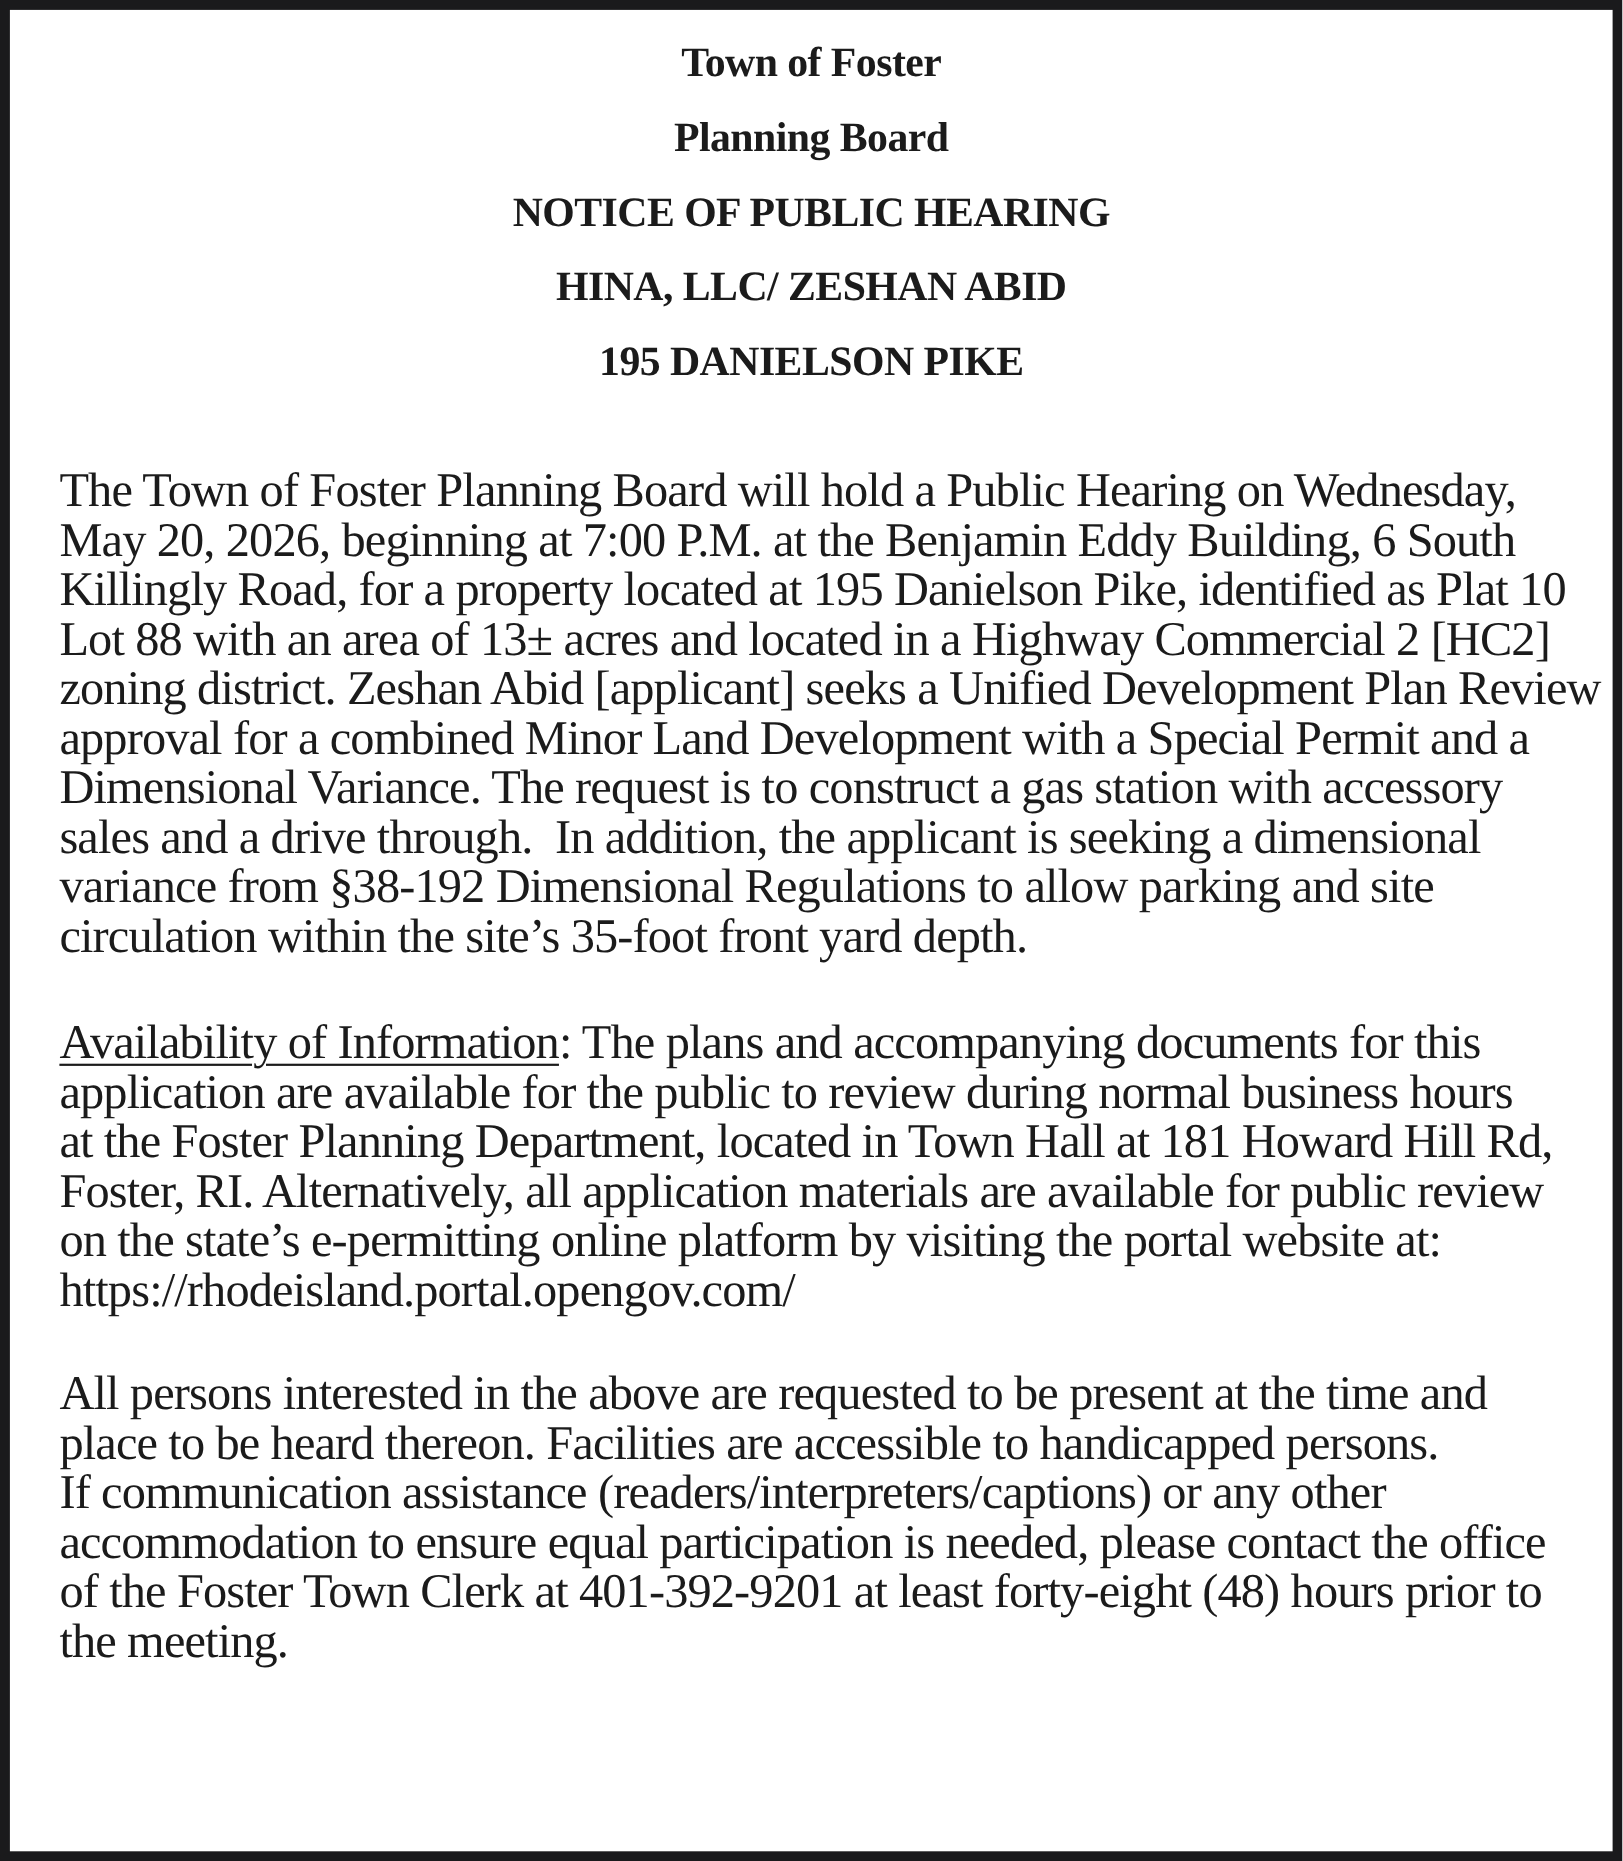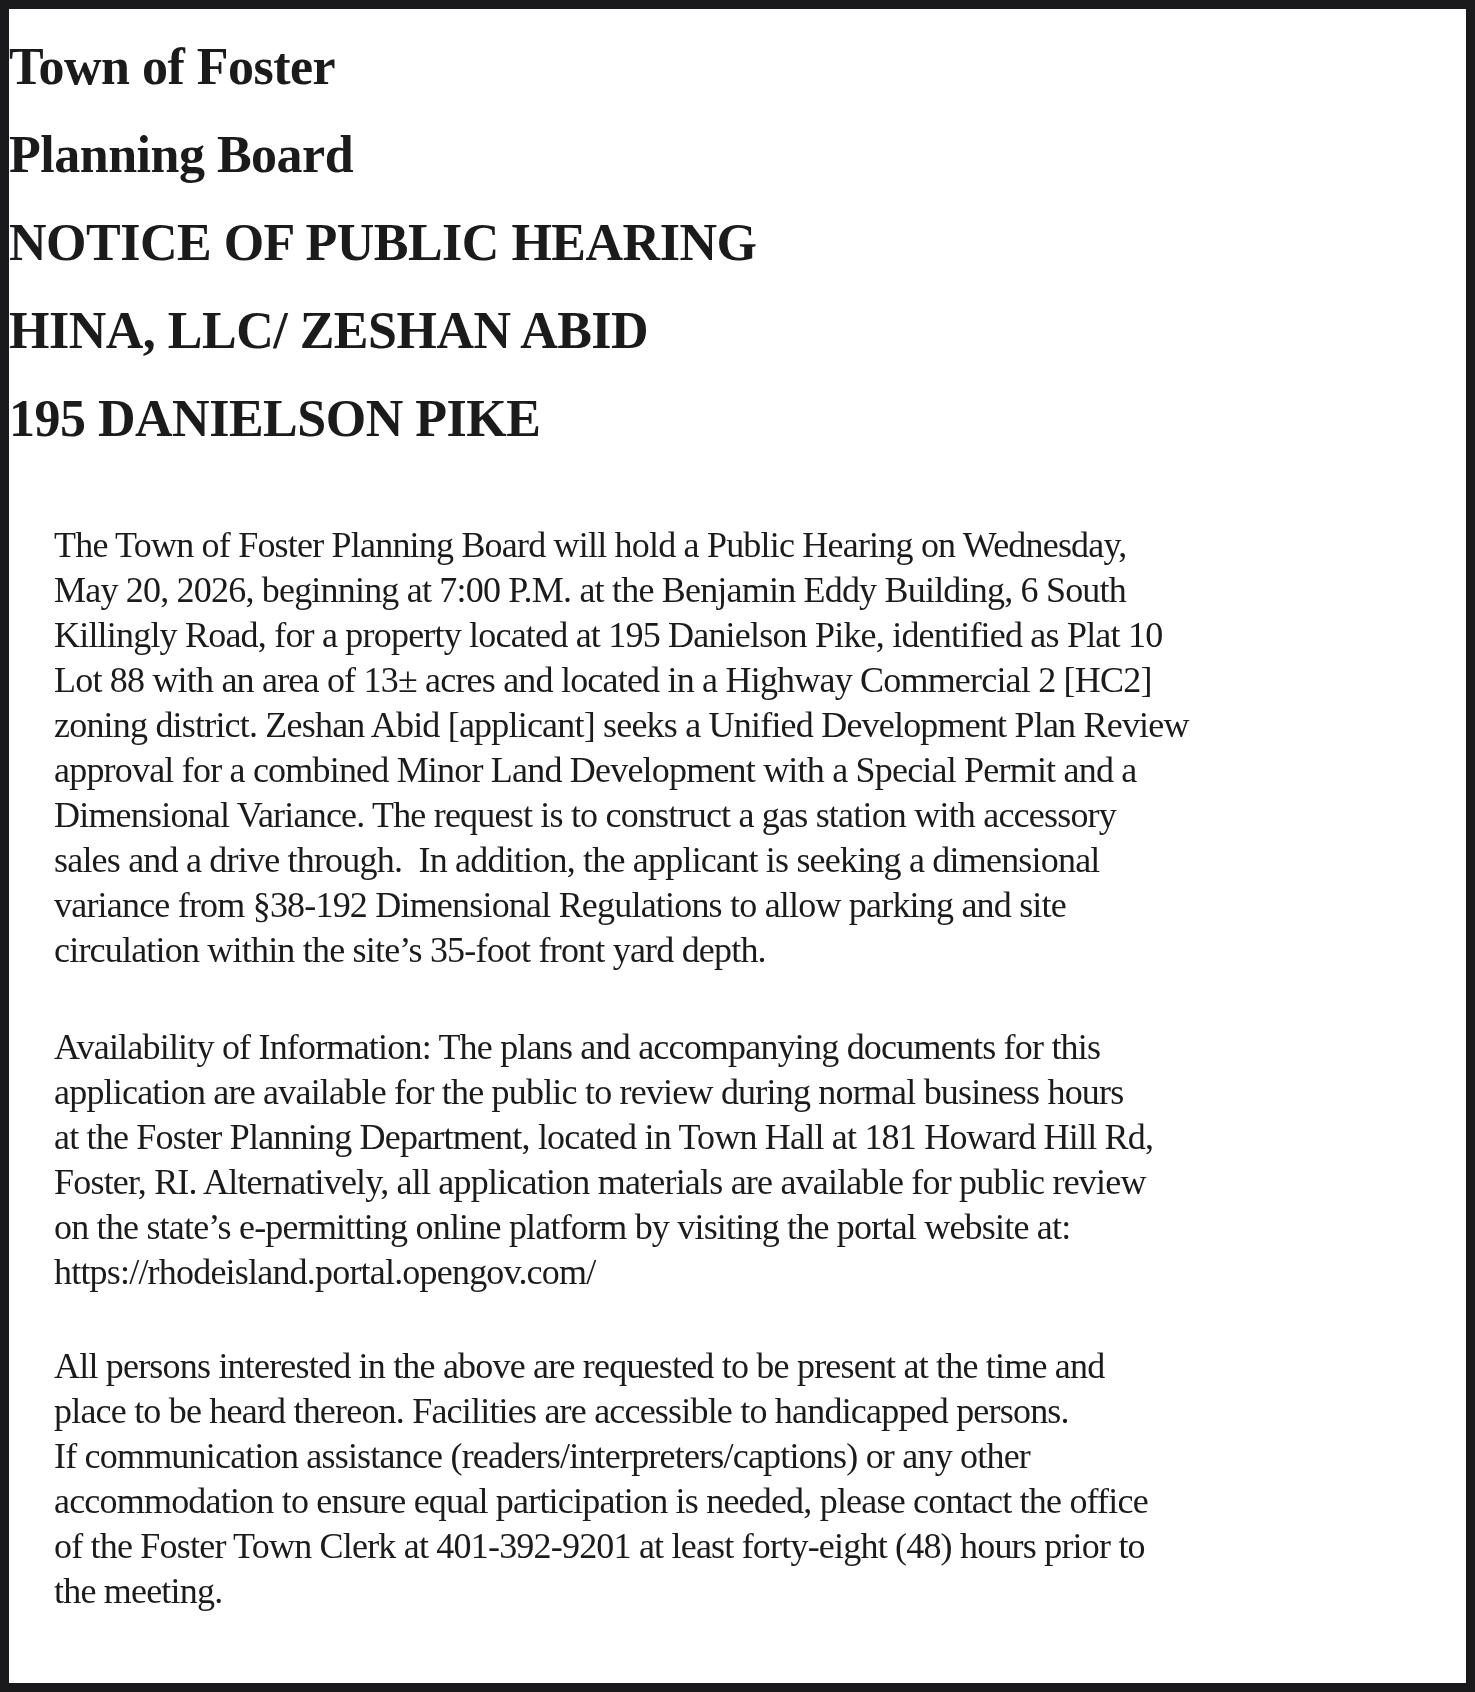--- a/index.html
+++ b/index.html
@@ -13,43 +13,44 @@
     height: 1692px;
     box-sizing: border-box;
     border: 9px solid #1a1a1c;
     background: #ffffff;
     color: #1b1b1b;
     font-family: "Liberation Serif", "DejaVu Serif", serif;
     overflow: hidden;
   }
   .masthead {
     margin-top: 14px;
-    text-align: left;
+    text-align: center;
     font-weight: bold;
-    font-size: 52px;
-    line-height: 88px;
+    font-size: 38px;
+    line-height: 68px;
     letter-spacing: -0.5px;
     white-space: nowrap;
   }
   .body {
     margin-left: 45px;
     margin-right: 18px;
-    font-size: 36px;
+    font-size: 44px;
     line-height: 45px;
     letter-spacing: -0.8px;
   }
   .para {
     margin: 0;
     white-space: nowrap;
   }
   .para.hearing       { margin-top: 60px; }
   .para.availability  { margin-top: 52px; }
   .para.accessibility { margin-top: 49px; }
   .para.signature     { margin-top: 43px; }
   .underlined {
+    text-decoration: underline;
     text-decoration-thickness: 2px;
     text-underline-offset: 5px;
   }
   .block-line {
     display: block;
   }
 </style>
 </head>
 <body>
 

